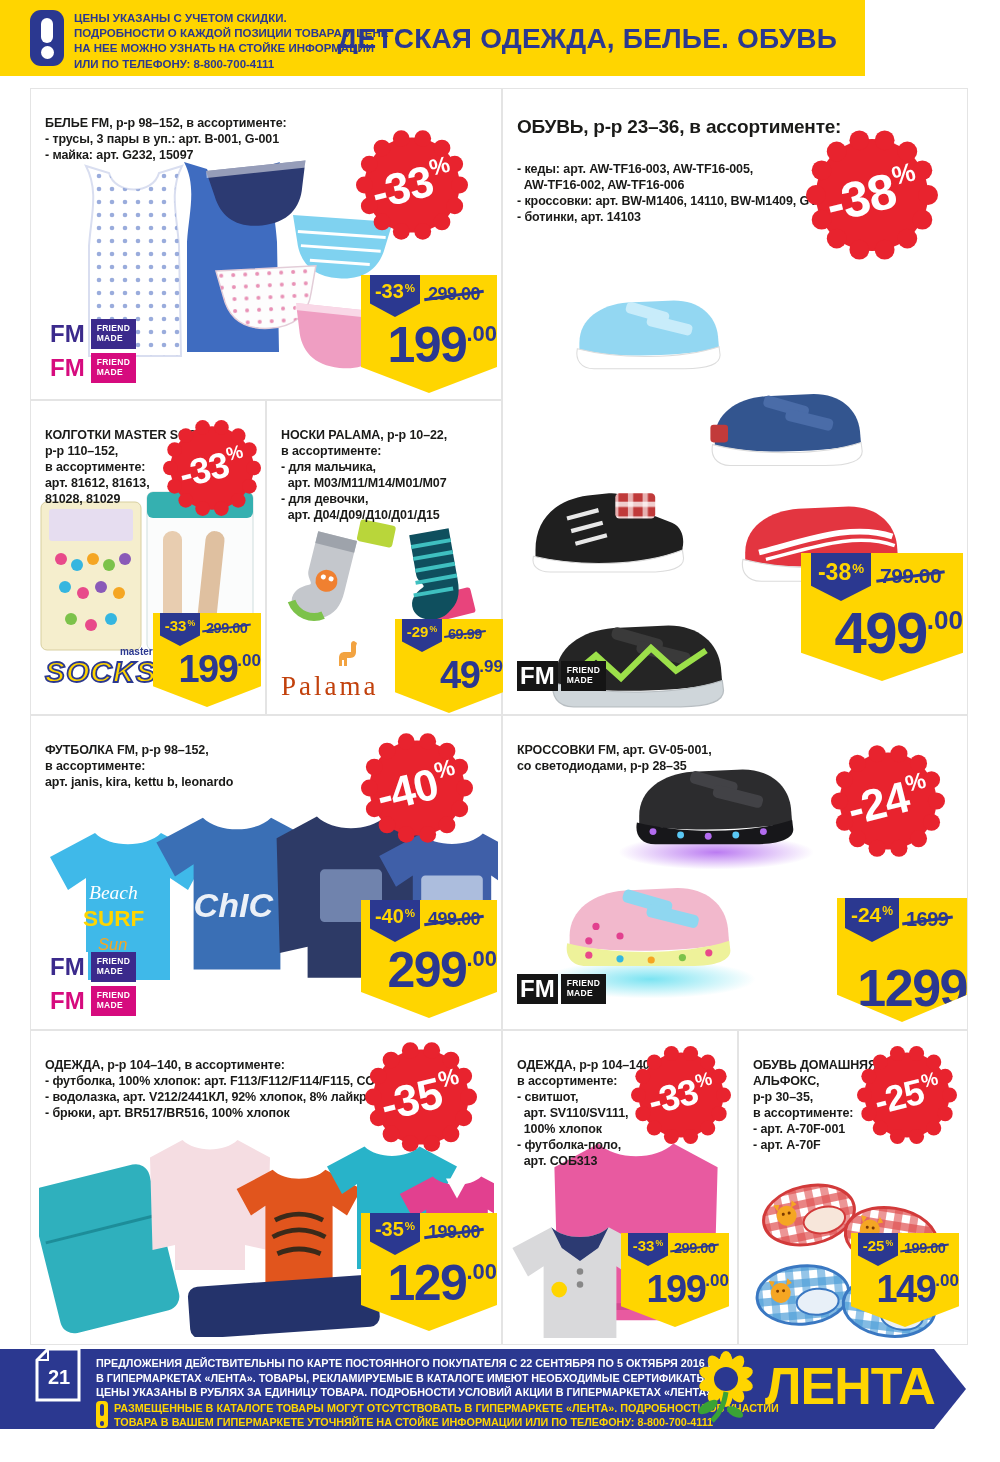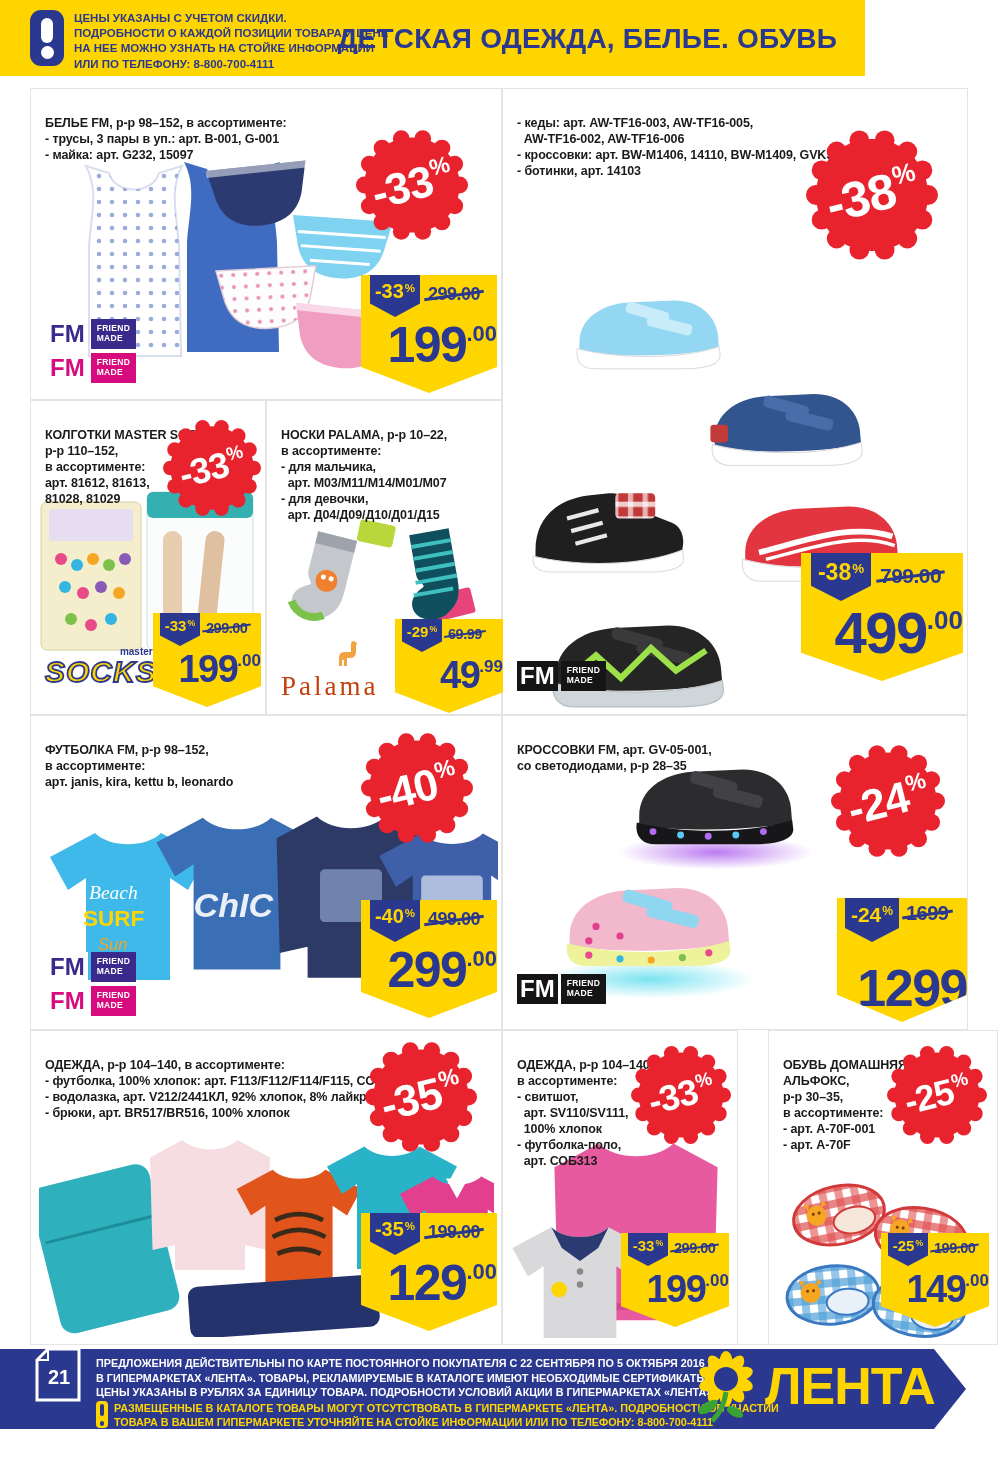--- a/index.html
+++ b/index.html
@@ -56,21 +56,21 @@
   .tag-sm{width:108px;height:94px}
   .tag-sm .trow{padding:0 0 0 7px;gap:6px}
   .tag-sm .flag{width:40px;height:33px;font-size:15px;padding-top:4px}
   .tag-sm .old{font-size:14.5px;margin-top:7px}
   .tag-sm .old::before{height:2px}
   .tag-sm .price{font-size:38px;margin-top:5px}
   .tag-sm .cents{font-size:17px;margin-top:2px}
   .tag-l6{width:130px;height:124px}
   .tag-l6 .trow{padding:0 0 0 8px;gap:7px}
   .tag-l6 .flag{width:54px;height:44px;font-size:21px;padding-top:5px}
-  .tag-l6 .old{font-size:20px;margin-top:4px}
+  .tag-l6 .old{font-size:20px;margin-top:10px}
   .tag-l6 .price{font-size:52px;margin-top:22px}
 
   
   .fmstack{position:absolute;z-index:4;display:flex;flex-direction:column;gap:4px}
   .fmrow{display:flex;gap:3px;align-items:stretch}
   .fmbox{background:#fff;font-weight:bold;font-size:24px;line-height:1;padding:3px 3px;display:flex;align-items:center}
   .fmade{color:#fff;font-size:8.5px;font-weight:bold;line-height:1.15;padding:3px 6px;display:flex;flex-direction:column;justify-content:center;letter-spacing:.3px}
   .fm-purple .fmbox{color:#3b2a8c}.fm-purple .fmade{background:#3b2a8c}
   .fm-pink .fmbox{color:#d60b7e}.fm-pink .fmade{background:#d60b7e}
   .fm-black .fmbox{background:#151515;color:#fff}.fm-black .fmade{background:#151515}
@@ -267,20 +267,21 @@
         <g transform="translate(35,418) scale(1.25)">
           <path d="M8,50 C8,28 28,14 54,12 L98,10 C122,10 138,24 140,44 L141,56 C100,64 40,64 8,58 Z" fill="#252525"></path>
           <rect x="52" y="16" width="42" height="10" rx="4" transform="rotate(16 73 21)" fill="#3a3a3a"></rect>
           <rect x="72" y="27" width="44" height="10" rx="4" transform="rotate(14 94 32)" fill="#3a3a3a"></rect>
           <path d="M16,54 L40,34 L60,52 L84,28 L104,46 L128,30" stroke="#9ce04a" stroke-width="5" fill="none"></path>
           <path d="M6,56 C45,66 105,66 141,54 L142,62 C142,70 131,75 108,75 L22,75 C9,75 4,66 6,56 Z" fill="#cfd6da" stroke="#b8bec2"></path>
         </g>
       </svg>
     </div>
     <div class="desc">
+      <span class="big">ОБУВЬ, р-р 23–36, в ассортименте:</span>
       <span>- кеды: арт. AW-TF16-003, AW-TF16-005,
 &nbsp;&nbsp;AW-TF16-002, AW-TF16-006
 - кроссовки: арт. BW-M1406, 14110, BW-M1409, GVKS06
 - ботинки, арт. 14103</span>
     </div>
     <div class="badge badge-lg" style="left:303px;top:40px;width:132px;height:132px">
       <svg viewBox="0 0 120 120">
           <use href="#scallop"></use>
         </svg>
       <div class="btxt">
@@ -663,21 +664,21 @@
           </div>
         <div class="old">299.00</div>
       </div>
       <div class="price">
           <span>199</span>
           <span class="cents">.00</span>
         </div>
     </div>
   </section>
 
-  <section class="card" style="left:768px;top:1030px;width:230px;height:315px">
+  <section class="card" style="left:738px;top:1030px;width:230px;height:315px">
     <div class="art" style="left:12px;top:148px;width:212px;height:162px">
       <svg viewBox="0 0 212 162">
         <g transform="translate(58,36) rotate(-12)">
           <ellipse rx="46" ry="29" fill="url(#gingR)" stroke="#d23a3a" stroke-width="3"></ellipse>
           <ellipse cx="14" cy="8" rx="21" ry="13" fill="#f7e6da" stroke="#d23a3a" stroke-width="2"></ellipse>
           <circle cx="-22" cy="-4" r="10" fill="#f5a623"></circle>
             <path d="M-30,-10 l-3,-7 6,1 Z M-16,-11 l2,-7 4,5 Z" fill="#f5a623"></path>
             <circle cx="-25" cy="-6" r="1.5" fill="#7a3a00"></circle>
             <circle cx="-19" cy="-6" r="1.5" fill="#7a3a00"></circle>
         </g>

